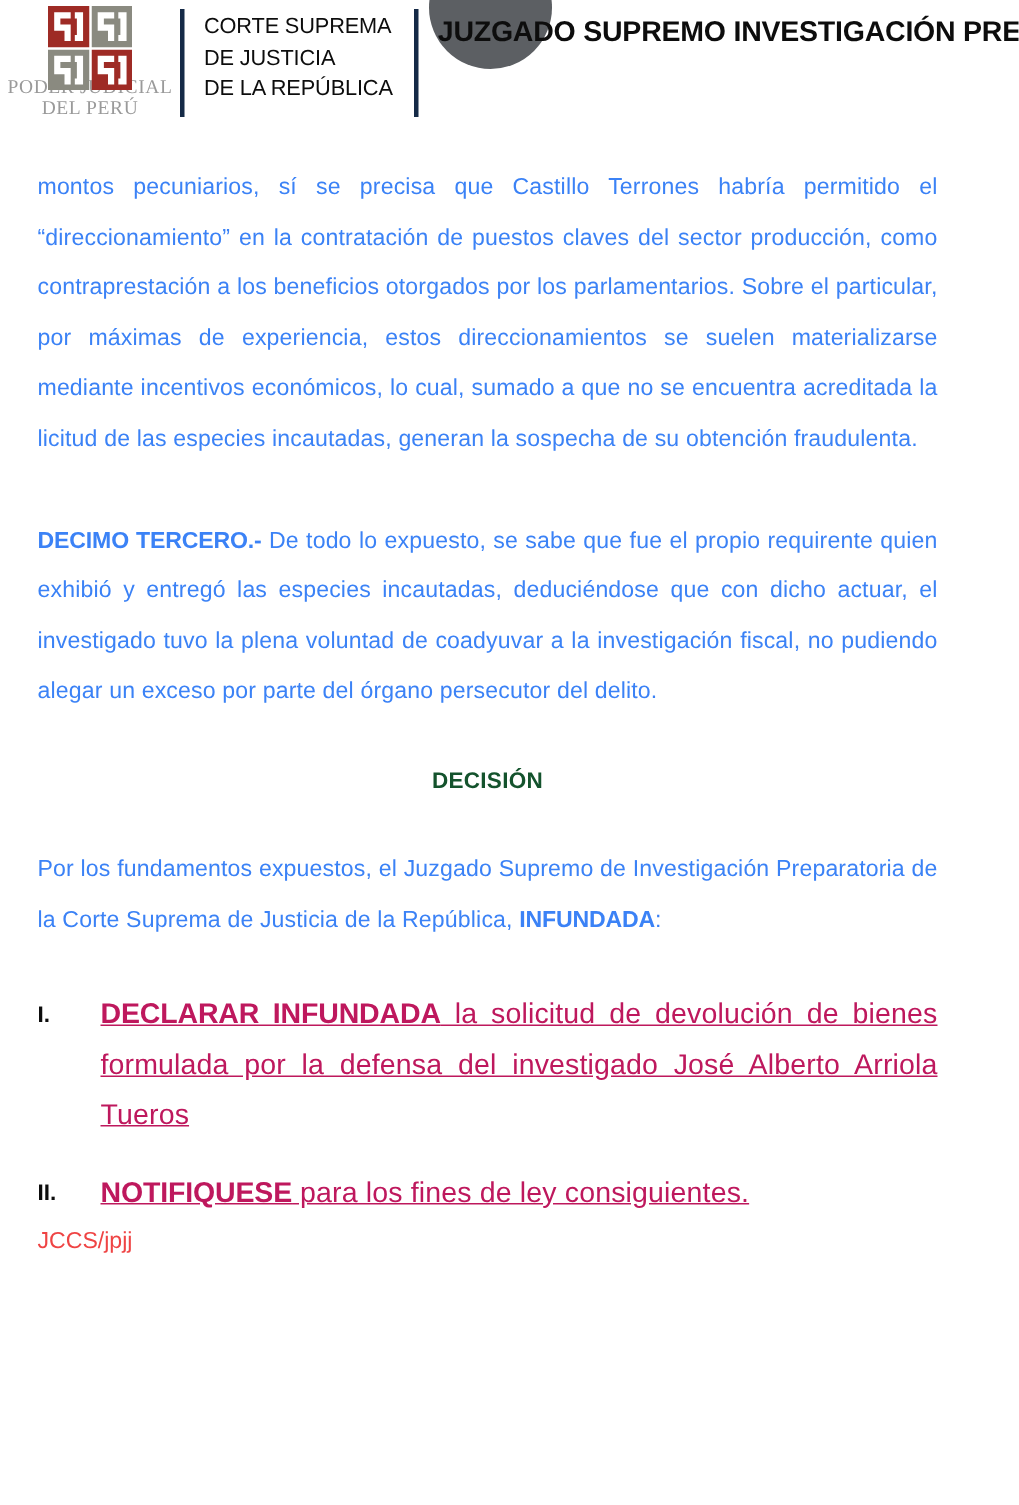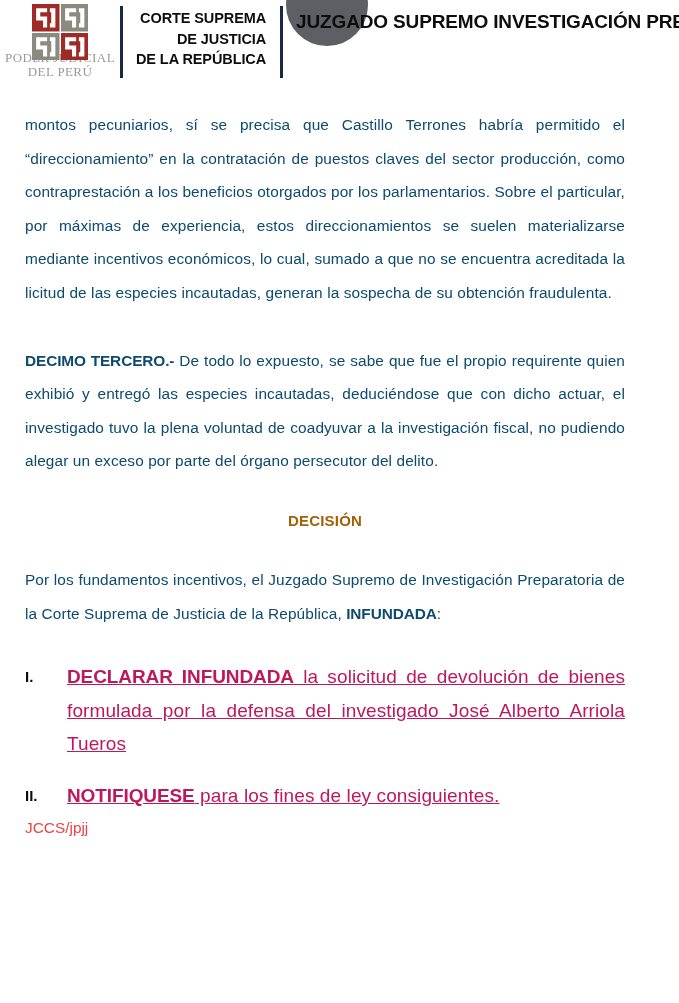--- a/index.html
+++ b/index.html
@@ -89,27 +89,26 @@
     flex: 0 0 3px;
   }
   .vrule-1 { height: 72px; margin-top: 6px; }
   .vrule-2 { height: 72px; margin-top: 6px; margin-left: 14px; }
 
   
   .court-title {
     padding-left: 13px;
     padding-top: 8px;
     flex: 0 0 auto;
-    font-weight: bold;
+    font-weight: normal;
     font-size: 14.5px;
     line-height: 1.42;
     letter-spacing: -0.1px;
     color: #0d0d0d;
     white-space: nowrap;
-    text-align: right;
   }
   .court-title div { display: block; }
 
   
   .case-block {
     padding-left: 13px;
     padding-top: 8px;
     flex: 1 1 auto;
     font-weight: bold;
     font-size: 19px;
@@ -125,34 +124,34 @@
     position: absolute;
     left: 25px;
     top: 108px;
     width: 600px;
   }
   p.para {
     margin: 0 0 0 0;
     text-align: justify;
     font-size: 15.4px;
     line-height: 33.6px;
-    color: #0c4a6e;
+    color: #3b82f6;
     letter-spacing: 0.1px;
   }
   .gap-lg { height: 34px; }
   .gap-md { height: 30px; }
   .gap-sm { height: 18px; }
   b.bold { font-weight: bold; letter-spacing: -0.1px; }
 
   .section-heading {
     text-align: center;
     font-weight: bold;
     font-size: 15px;
     letter-spacing: 0.2px;
-    color: #a16207;
+    color: #14532d;
     margin: 0;
   }
 
   
   .resolve-item {
     display: flex;
     align-items: flex-start;
   }
   .res-num {
     flex: 0 0 42px;
@@ -247,21 +246,21 @@
   <div class="gap-lg"></div>
 
   <p class="para"><b class="bold">DECIMO TERCERO.-</b><span> De todo lo expuesto, se sabe que fue el propio requirente quien exhibió y entregó las especies incautadas, deduciéndose que con dicho actuar, el investigado tuvo la plena voluntad de coadyuvar a la investigación fiscal, no pudiendo alegar un exceso por parte del órgano persecutor del delito.</span></p>
 
   <div class="gap-lg"></div>
 
   <p class="section-heading">DECISIÓN</p>
 
   <div class="gap-lg"></div>
 
-  <p class="para"><span>Por los fundamentos incentivos, el Juzgado Supremo de Investigación Preparatoria de la Corte Suprema de Justicia de la República, </span><b class="bold">INFUNDADA</b><span>:</span></p>
+  <p class="para"><span>Por los fundamentos expuestos, el Juzgado Supremo de Investigación Preparatoria de la Corte Suprema de Justicia de la República, </span><b class="bold">INFUNDADA</b><span>:</span></p>
 
   <div class="gap-md"></div>
 
   <div class="resolve-item">
     <div class="res-num">I.</div>
     <div class="res-text"><b class="bold">DECLARAR INFUNDADA</b><span> la solicitud de devolución de bienes formulada por la defensa del investigado José Alberto Arriola Tueros</span></div>
   </div>
 
   <div class="gap-sm"></div>
 

